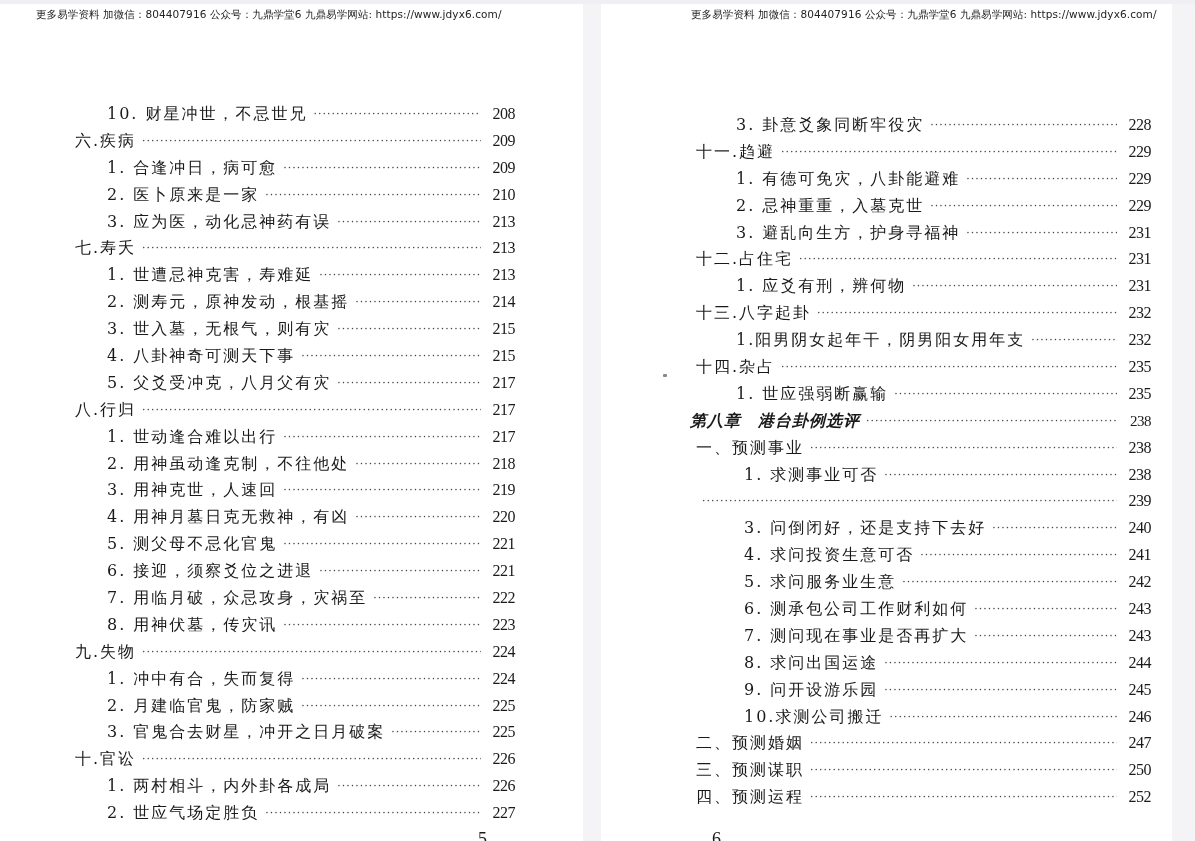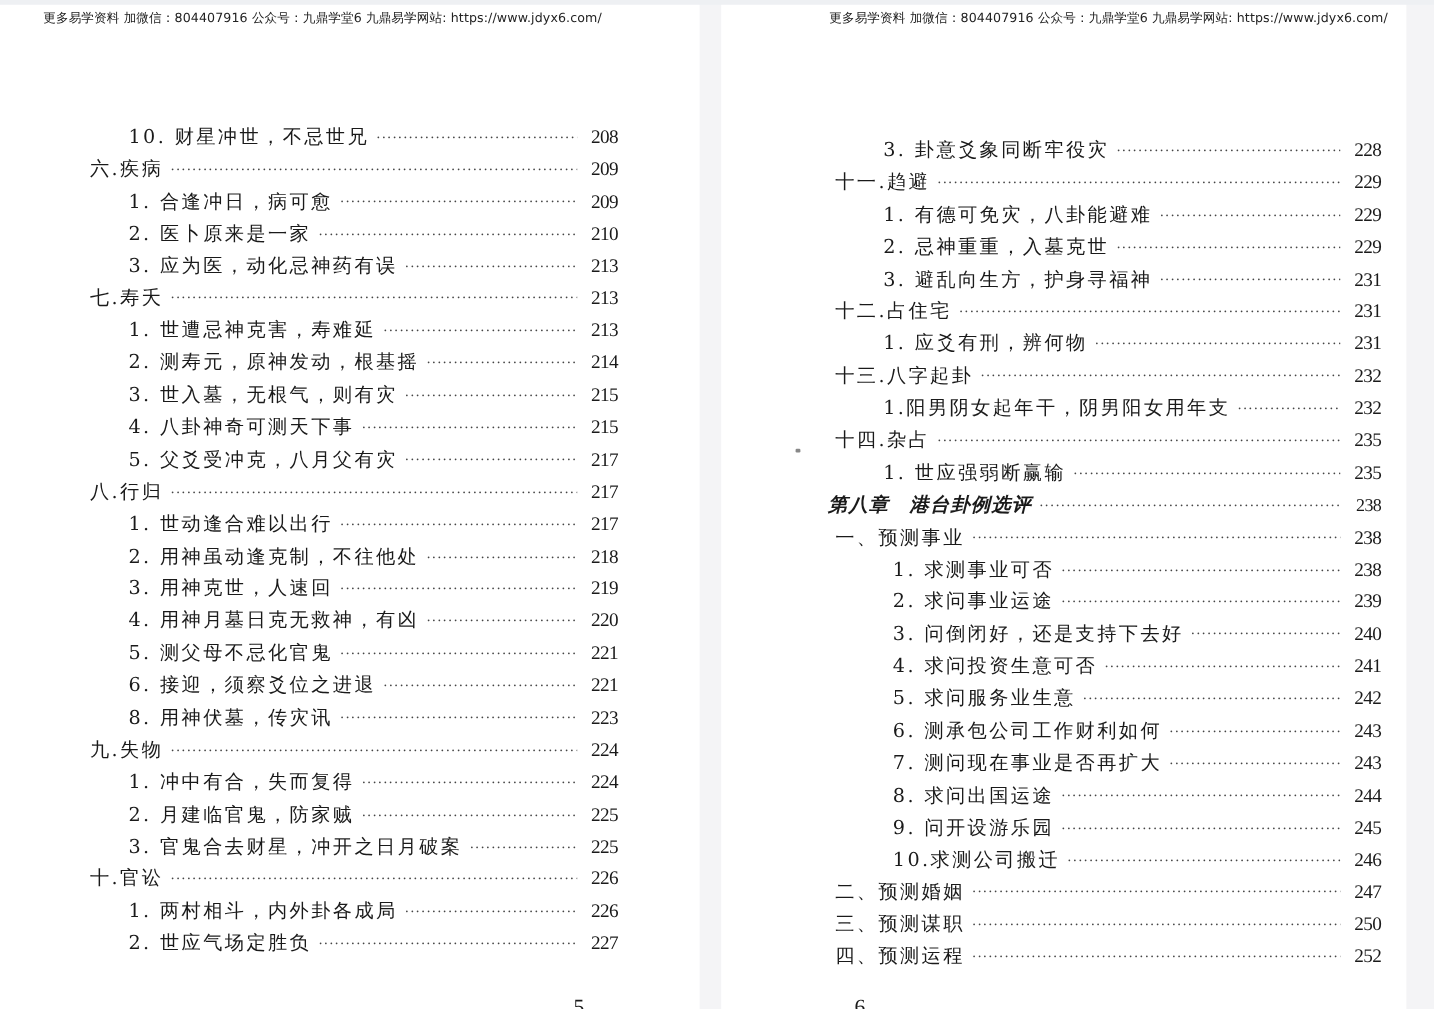--- a/index.html
+++ b/index.html
@@ -212,20 +212,25 @@
           <span class="label">5. 测父母不忌化官鬼</span>
           <span class="leader"></span>
           <span class="pg">221</span>
         </li>
         <li class="toc-row lvl-2">
           <span class="label">6. 接迎，须察爻位之进退</span>
           <span class="leader"></span>
           <span class="pg">221</span>
         </li>
         <li class="toc-row lvl-2">
+          <span class="label">7. 用临月破，众忌攻身，灾祸至</span>
+          <span class="leader"></span>
+          <span class="pg">222</span>
+        </li>
+        <li class="toc-row lvl-2">
           <span class="label">8. 用神伏墓，传灾讯</span>
           <span class="leader"></span>
           <span class="pg">223</span>
         </li>
         <li class="toc-row lvl-1">
           <span class="label">九.失物</span>
           <span class="leader"></span>
           <span class="pg">224</span>
         </li>
         <li class="toc-row lvl-2">
@@ -330,21 +335,20 @@
           <span class="label">一、预测事业</span>
           <span class="leader"></span>
           <span class="pg">238</span>
         </li>
         <li class="toc-row lvl-3">
           <span class="label">1. 求测事业可否</span>
           <span class="leader"></span>
           <span class="pg">238</span>
         </li>
         <li class="toc-row lvl-3">
-          <span class="label">2. 求问事业运途</span>
           <span class="leader"></span>
           <span class="pg">239</span>
         </li>
         <li class="toc-row lvl-3">
           <span class="label">3. 问倒闭好，还是支持下去好</span>
           <span class="leader"></span>
           <span class="pg">240</span>
         </li>
         <li class="toc-row lvl-3">
           <span class="label">4. 求问投资生意可否</span>

